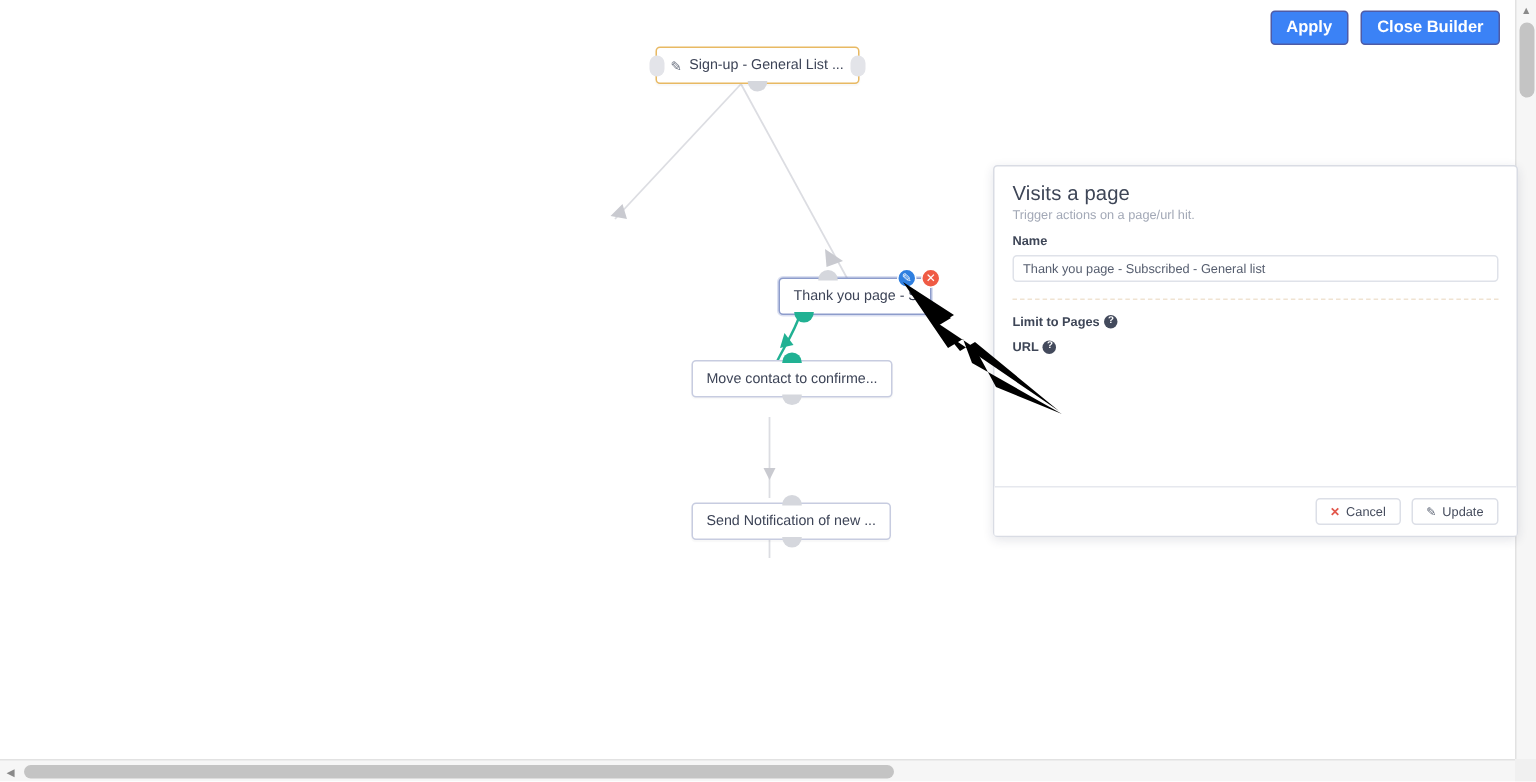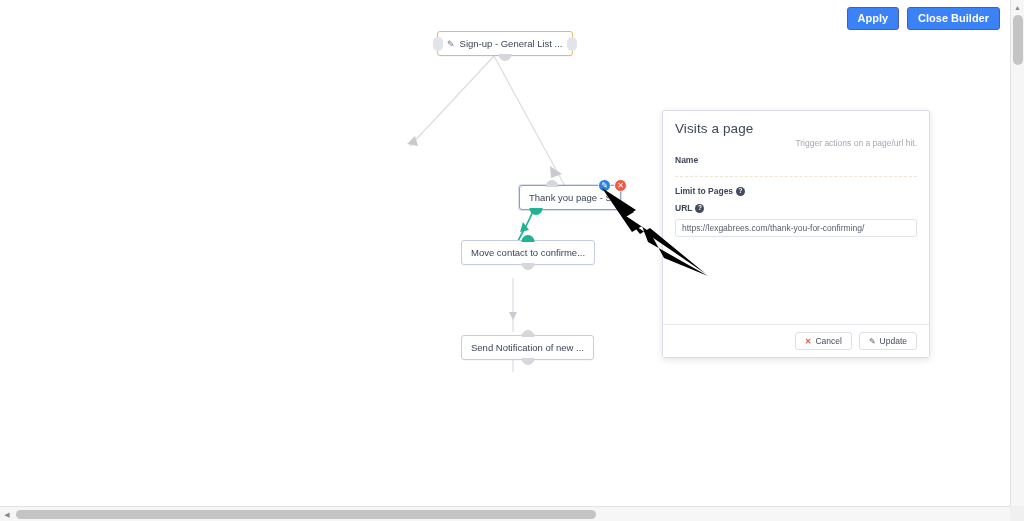--- a/index.html
+++ b/index.html
@@ -79,30 +79,30 @@
     color: #fff; font-size: 8px; line-height: 1; cursor: pointer;
     border: 1.5px solid #ffffff;
   }
   .badge.edit { background: #2f7fe0; }
   .badge.del  { background: #ef5b45; }
 
   
   .panel {
     position: absolute;
     left: 662px; top: 110px;
-    width: 268px; height: 248px;
+    width: 350px; height: 248px;
     background: #ffffff;
     border: 1px solid #d9dce4;
     border-radius: 3px;
     box-shadow: 0 2px 7px rgba(30,40,70,0.12);
     z-index: 30;
   }
   .panel-body { padding: 10px 12px 0 12px; }
   .panel-title { font-size: 13.5px; color: #3e4657; letter-spacing: .1px; }
-  .panel-sub { font-size: 8.5px; color: #a2a8b6; margin-top: 2px; text-align: right; }
+  .panel-sub { font-size: 8.5px; color: #a2a8b6; margin-top: 2px; }
   .field { margin-top: 7px; }
   .field-label {
     font-size: 8.5px; font-weight: bold; color: #3e4657;
     display: flex; align-items: center; gap: 3px; margin-bottom: 4px;
   }
   .q-icon {
     display: inline-flex; align-items: center; justify-content: center;
     width: 9px; height: 9px; border-radius: 50%;
     background: #434a5c; color: #fff; font-size: 6.5px; font-weight: bold;
     line-height: 1; cursor: pointer;
@@ -228,37 +228,37 @@
 
   <div class="panel">
     <div class="panel-body">
       <div class="panel-title">Visits a page</div>
       <div class="panel-sub">Trigger actions on a page/url hit.</div>
 
       <div class="field">
         <div class="field-label">
           <span>Name</span>
         </div>
+        <input class="input" value="Thank you page - Subscribed - General list" style="">
       </div>
 
       <div class="dashed-sep"></div>
 
       <div class="field" style="margin-top:0;">
         <div class="field-label">
           <span>Limit to Pages</span>
           <span class="q-icon">?</span>
         </div>
       </div>
 
       <div class="field">
         <div class="field-label">
           <span>URL</span>
           <span class="q-icon">?</span>
         </div>
-        <input class="input" value="https://lexgabrees.com/thank-you-for-confirming/" style="">
       </div>
 
     </div>
 
     <div class="panel-footer">
       <button class="pf-btn">
         <span class="x">✕</span>
         <span>Cancel</span>
       </button>
       <button class="pf-btn">

